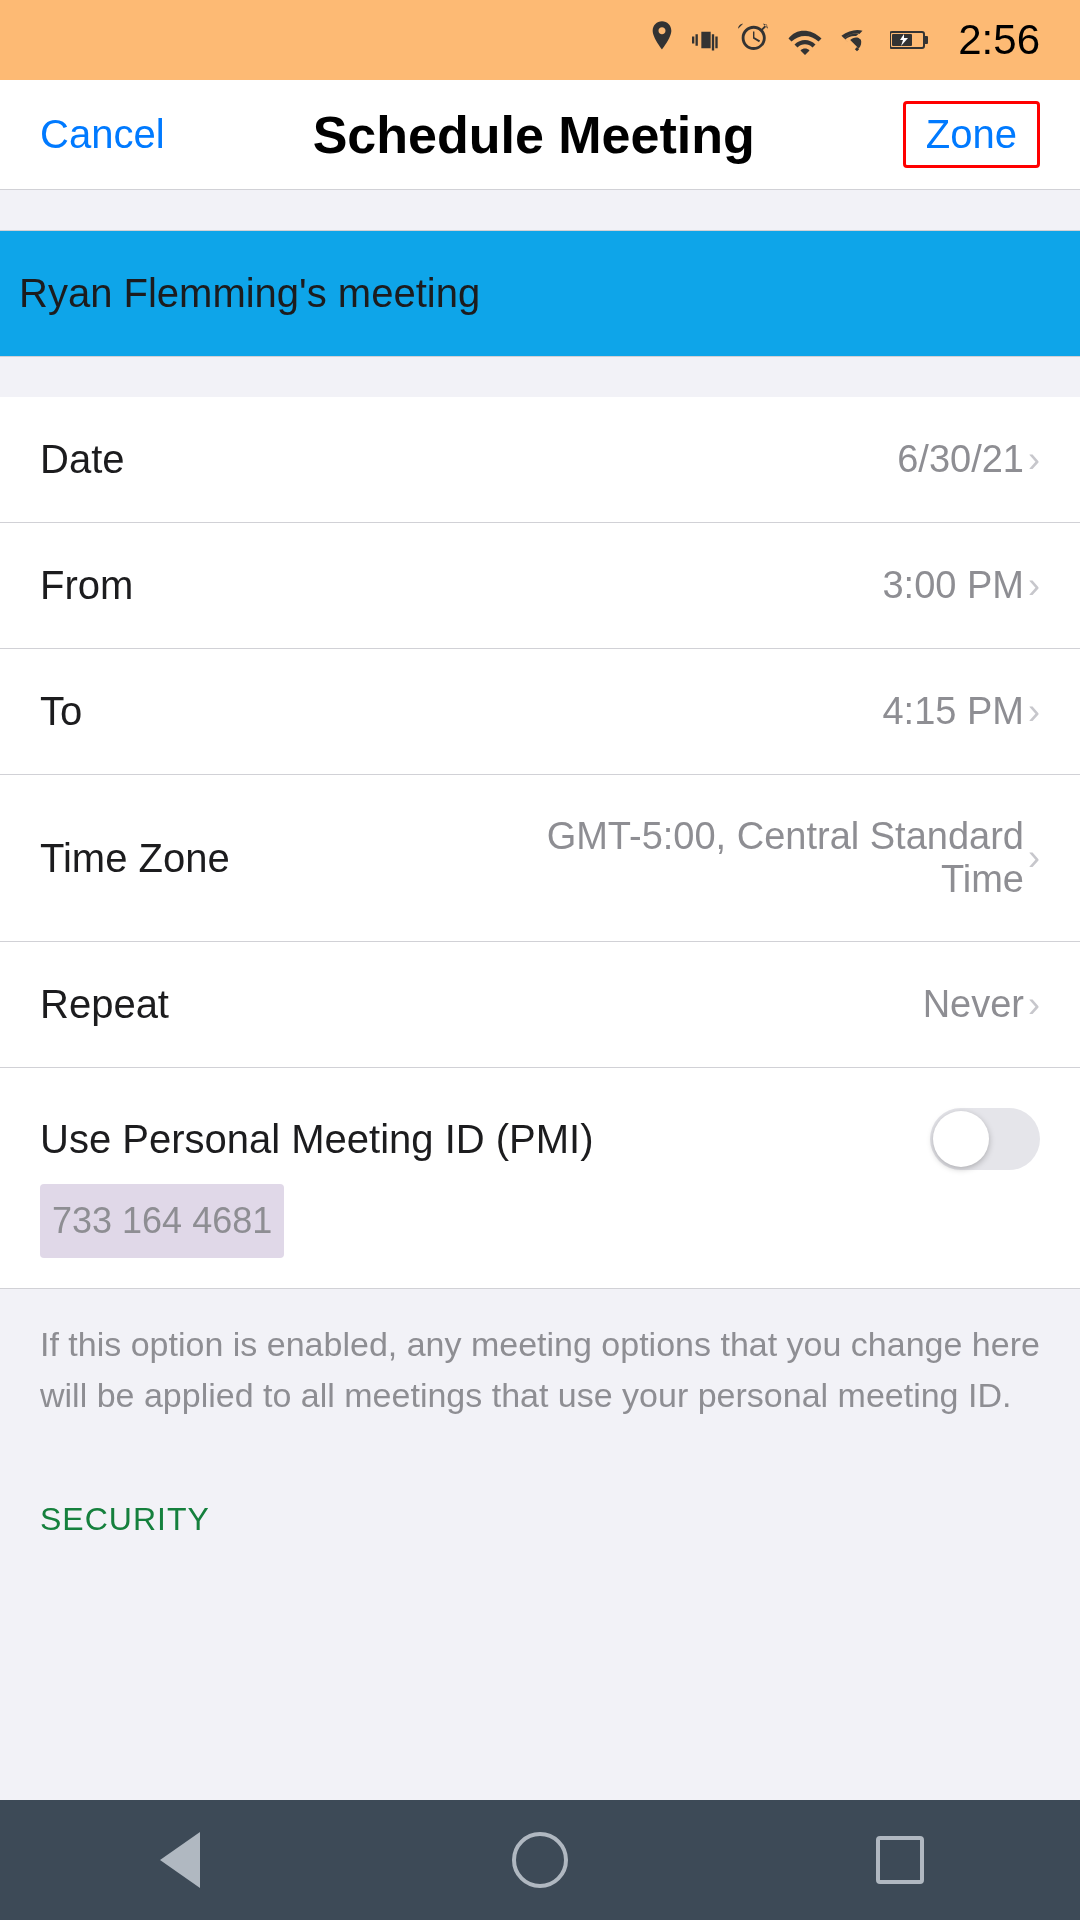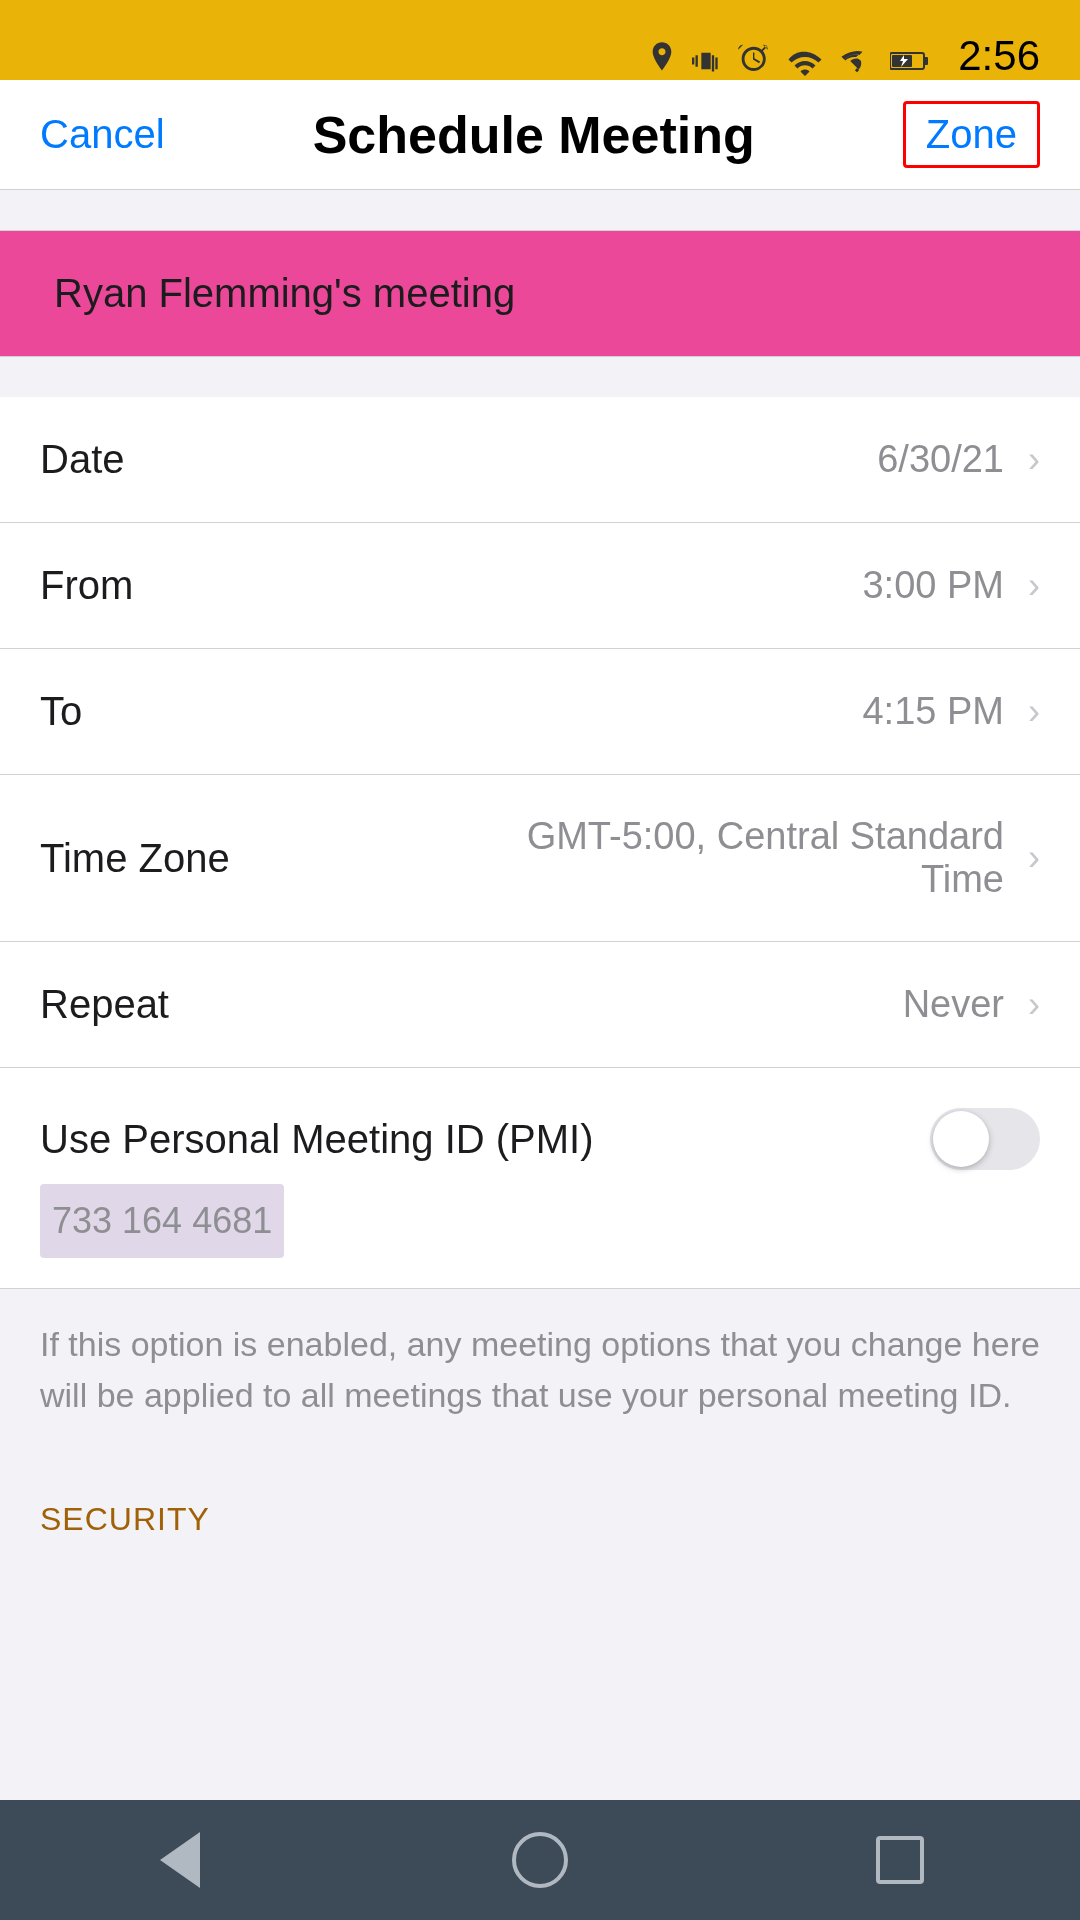--- a/index.html
+++ b/index.html
@@ -15,23 +15,23 @@
       font-family: -apple-system, 'Helvetica Neue', Arial, sans-serif;
       background: #f2f2f7;
       overflow: hidden;
       position: relative;
     }
 
     
     .status-bar {
       width: 100%;
       height: 80px;
-      background: #eab308;
-      display: flex;
-      align-items: flex-end;
+      background: #fdba74;
+      display: flex;
+      align-items: center;
       justify-content: flex-end;
       padding: 0 40px;
       gap: 18px;
     }
 
     .status-icons {
       display: flex;
       align-items: center;
       gap: 16px;
     }
@@ -85,22 +85,22 @@
 
     
     .section-separator {
       width: 100%;
       height: 40px;
       background: #f2f2f7;
     }
 
     
     .meeting-name-section {
-      background: #ec4899;
-      padding: 40px 54px;
+      background: #0ea5e9;
+      padding: 40px 19px;
       border-top: 1px solid #d1d1d6;
       border-bottom: 1px solid #d1d1d6;
     }
 
     .meeting-name-input {
       font-size: 40px;
       color: #1c1c1e;
       border: none;
       outline: none;
       width: 100%;
@@ -128,21 +128,21 @@
 
     .form-label {
       font-size: 40px;
       color: #1c1c1e;
       font-weight: 400;
     }
 
     .form-value-wrap {
       display: flex;
       align-items: center;
-      gap: 24px;
+      gap: 4px;
     }
 
     .form-value {
       font-size: 38px;
       color: #8e8e93;
       text-align: right;
     }
 
     .chevron {
       font-size: 36px;
@@ -224,21 +224,21 @@
     }
 
     
     .security-section {
       background: #f2f2f7;
       padding: 30px 40px 20px;
     }
 
     .security-header {
       font-size: 32px;
-      color: #a16207;
+      color: #15803d;
       font-weight: 500;
       letter-spacing: 1px;
       text-transform: uppercase;
     }
 
     
     .bottom-nav {
       position: absolute;
       bottom: 0;
       width: 100%;

